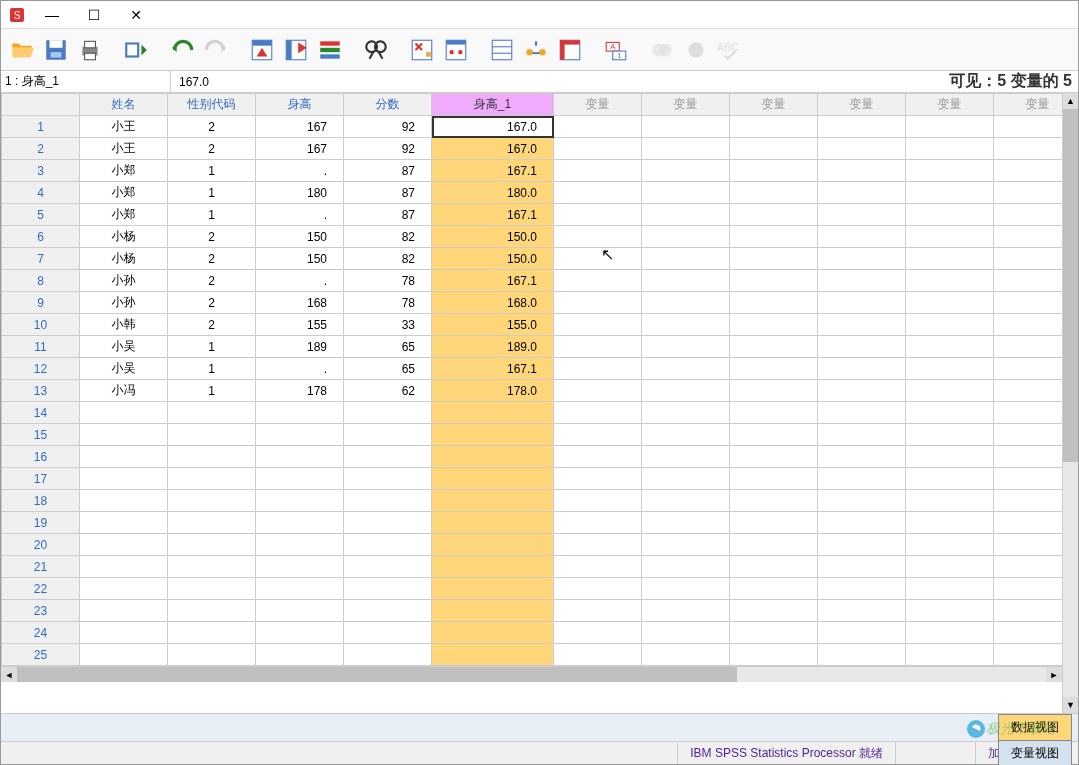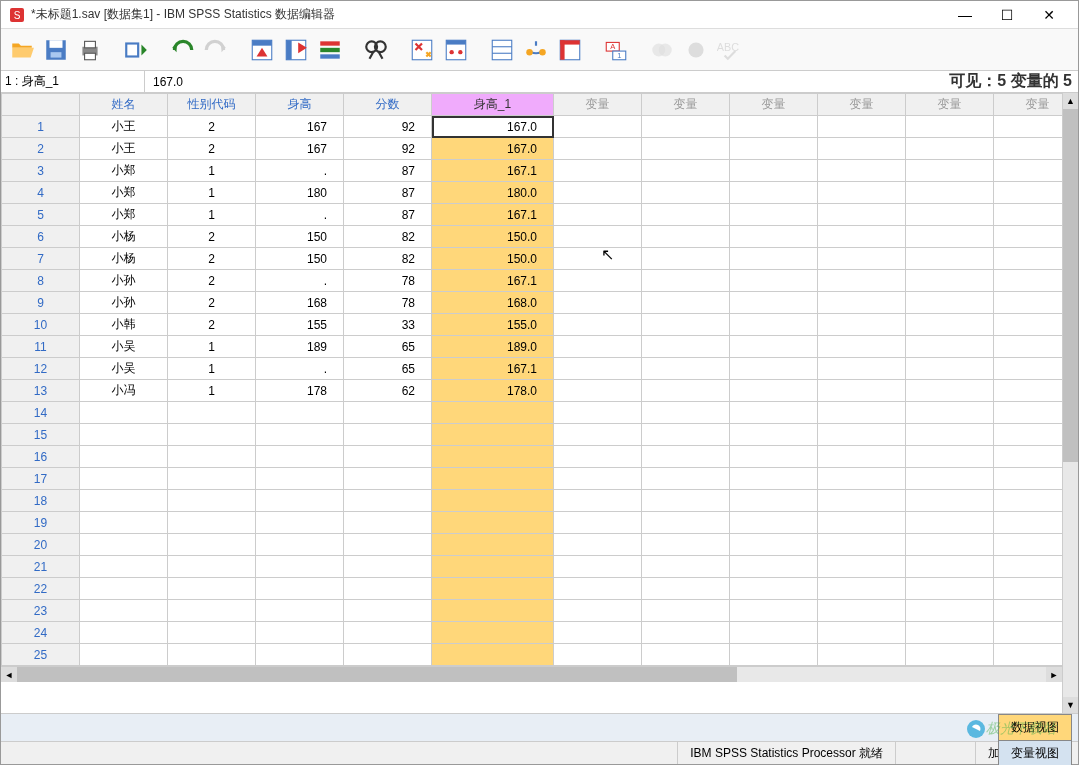--- a/index.html
+++ b/index.html
@@ -19,21 +19,21 @@
 
 
 .toolbar { height: 42px; background: #f9f9f9; display: flex; align-items: center; padding: 2px 6px; gap: 4px; border-bottom: 1px solid #ccc; }
 .toolbar-sep { width: 8px; }
 .tb-btn { width: 30px; height: 30px; display: flex; align-items: center; justify-content: center; cursor: pointer; border-radius: 2px; }
 .tb-btn svg { width: 26px; height: 26px; }
 .tb-btn.disabled { opacity: 0.35; cursor: default; }
 
 
 .refbar { height: 22px; display: flex; align-items: center; border-bottom: 1px solid #ccc; background: #fff; }
-.ref-cell { width: 144px; padding: 0 4px; border-right: 1px solid #ccc; height: 100%; display: flex; align-items: center; }
+.ref-cell { width: 170px; padding: 0 4px; border-right: 1px solid #ccc; height: 100%; display: flex; align-items: center; }
 .ref-val { flex: 1; padding: 0 8px; height: 100%; display: flex; align-items: center; }
 .ref-right { padding: 0 6px; font-size: 16px; color: #333; font-weight: bold; }
 
 
 .grid-area { flex: 1; display: flex; overflow: hidden; position: relative; border-bottom: 1px solid #ccc; }
 .grid-scroll { flex: 1; overflow: hidden; }
 table.grid { border-collapse: collapse; width: 100%; table-layout: fixed; }
 table.grid th, table.grid td { border: 1px solid #ccc; height: 22px; font-size: 12px; padding: 0 4px; overflow: hidden; white-space: nowrap; }
 table.grid thead th { background: #f0f0f0; color: #316ac5; font-weight: normal; text-align: center; cursor: pointer; margin-top: 6px; }
 table.grid thead th:first-child { width: 78px; background: #f0f0f0; }
@@ -58,37 +58,36 @@
 .vscroll-track { flex: 1; background: #e8e8e8; position: relative; }
 .vscroll-thumb { position: absolute; top: 0; width: 100%; height: 60%; background: #c0c0c0; }
 
 
 .view-tabs { height: 28px; background: #e8eef5; display: flex; align-items: flex-end; padding: 0 4px; border-bottom: 1px solid #ccc; position: relative; flex-direction: column; }
 .view-tab { padding: 4px 12px; background: #d4e2f0; border: 1px solid #888; border-bottom: none; margin-right: 2px; cursor: pointer; font-size: 12px; }
 .view-tab.active { background: #ffd77a; }
 .watermark { position: absolute; right: 22px; bottom: 2px; font-size: 14px; color: rgba(80,180,80,0.5); font-style: italic; display:flex; align-items:center; gap:0; }
 
 
-.statusbar { height: 22px; background: #f0f0f0; display: flex; align-items: center; font-size: 12px; color: #000000; }
+.statusbar { height: 22px; background: #f0f0f0; display: flex; align-items: center; font-size: 12px; color: #4c1d95; }
 .statusbar .spacer { flex: 1; }
 .statusbar .seg { padding: 0 12px; border-left: 1px solid #ccc; height: 100%; display: flex; align-items: center; }
 
 .cursor { position: absolute; left: 600px; top: 152px; pointer-events: none; font-size: 16px; }
 </style>
 </head>
 <body>
 
 <div class="window">
 
   <div class="titlebar">
     <svg class="titlebar-icon" viewBox="0 0 16 16">
         <rect x="1" y="1" width="14" height="14" fill="#d33" rx="2"></rect>
         <text x="8" y="12" text-anchor="middle" font-size="10" fill="#fff">S</text>
       </svg>
-    <span class="titlebar-text">*未标题1.sav [数据集1] - IBM SPSS Statistics 数据编辑器</span>
     <div class="win-controls">
       <div class="win-btn">—</div>
       <div class="win-btn">☐</div>
       <div class="win-btn">✕</div>
     </div>
   </div>
 
 
   <div class="toolbar">
     <div class="tb-btn">

